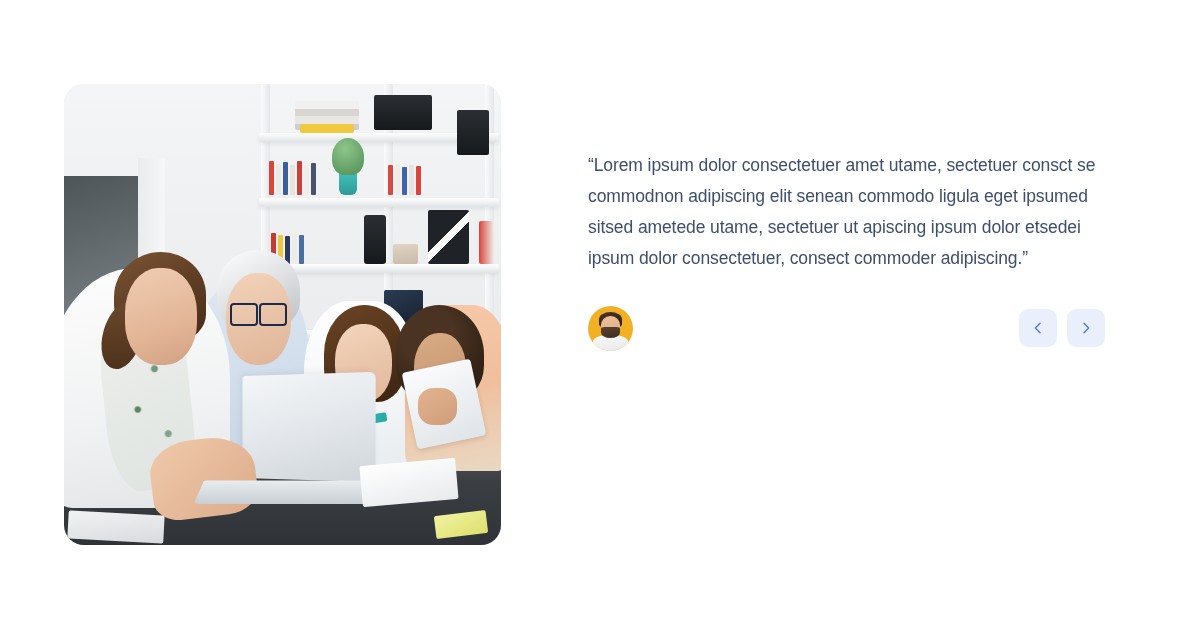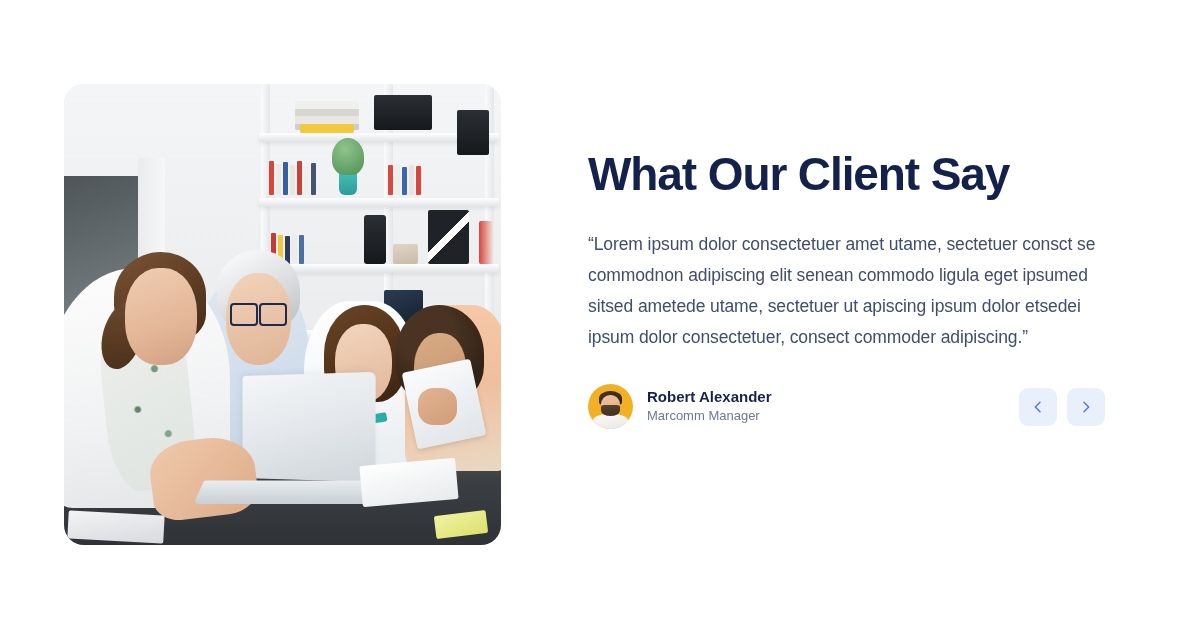--- a/index.html
+++ b/index.html
@@ -452,36 +452,31 @@
       <div class="laptop-base"></div>
       <div class="paper"></div>
       <div class="sticky"></div>
       <div class="notebook"></div>
     </div>
   </div>
 
   <div class="content">
 
 
-    <h1 class="heading">What Our Client Say</h1>
 
     <p class="quote">“Lorem ipsum dolor consectetuer amet utame, sectetuer consct se commodnon adipiscing elit senean commodo ligula eget ipsumed sitsed ametede utame, sectetuer ut apiscing ipsum dolor etsedei ipsum dolor consectetuer, consect commoder adipiscing.”</p>
 
     <div class="footer-row">
 
       <div class="author">
         <div class="avatar" aria-label="Portrait of a bearded man on a yellow circular background">
           <div class="av-shirt"></div>
           <div class="av-hair"></div>
           <div class="av-face"></div>
           <div class="av-beard"></div>
-        </div>
-        <div class="author-text">
-          <div class="author-name">Robert Alexander</div>
-          <div class="author-role">Marcomm Manager</div>
         </div>
       </div>
 
       <div class="nav-group">
         <button class="nav-btn" aria-label="Previous testimonial">
           <svg width="16" height="16" viewBox="0 0 24 24" fill="none">
             <path d="M15 5 L8 12 L15 19" stroke="#4f7ae8" stroke-width="2.2" stroke-linecap="round" stroke-linejoin="round"></path>
           </svg>
         </button>
         <button class="nav-btn" aria-label="Next testimonial">

